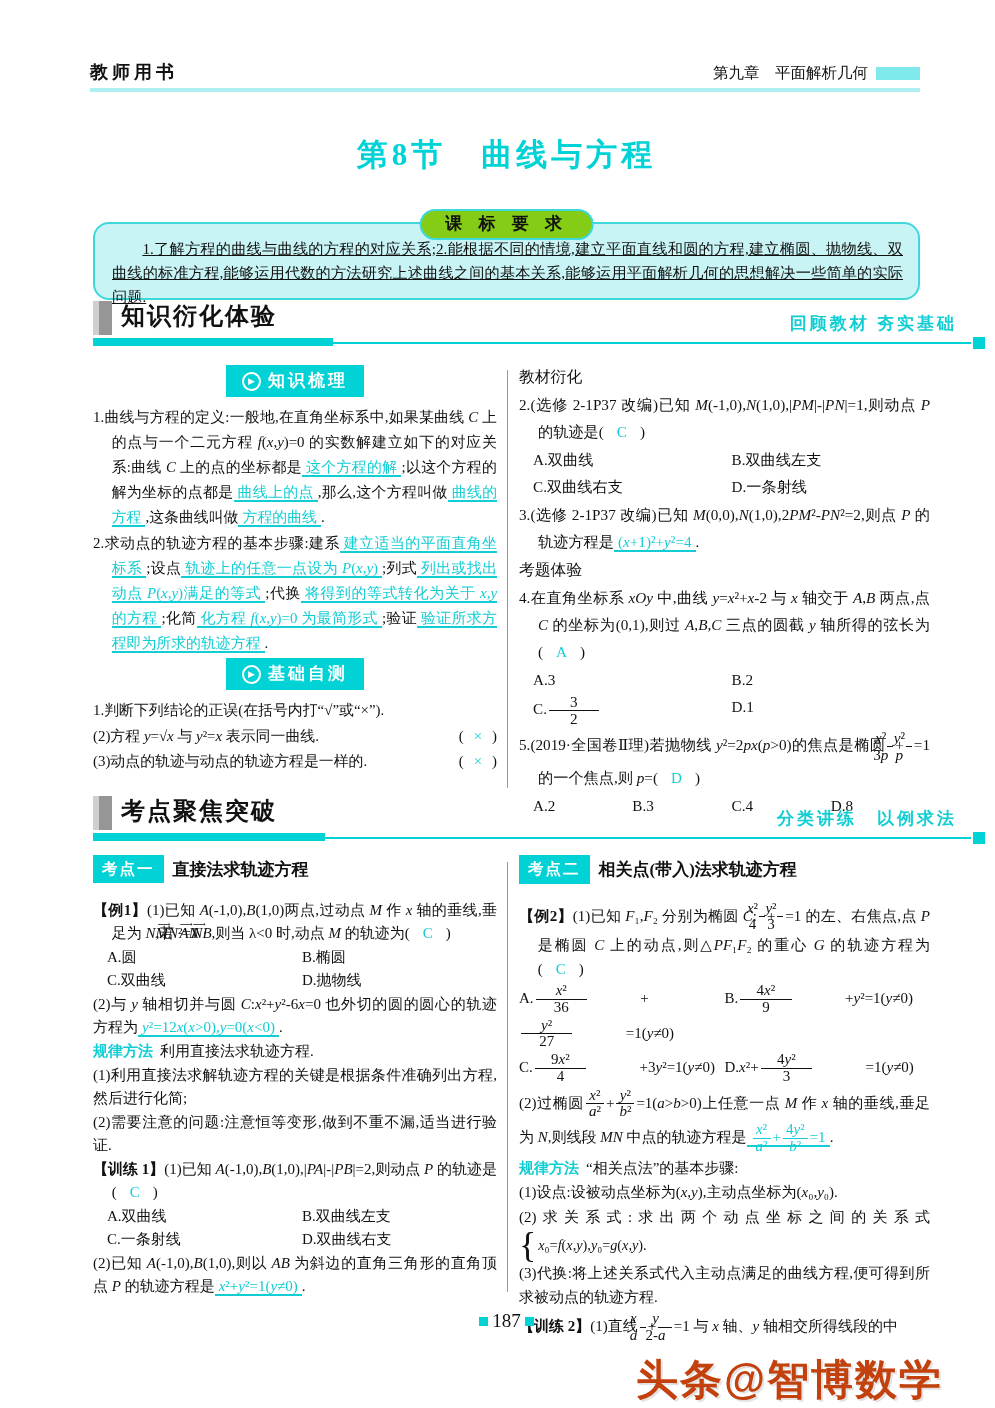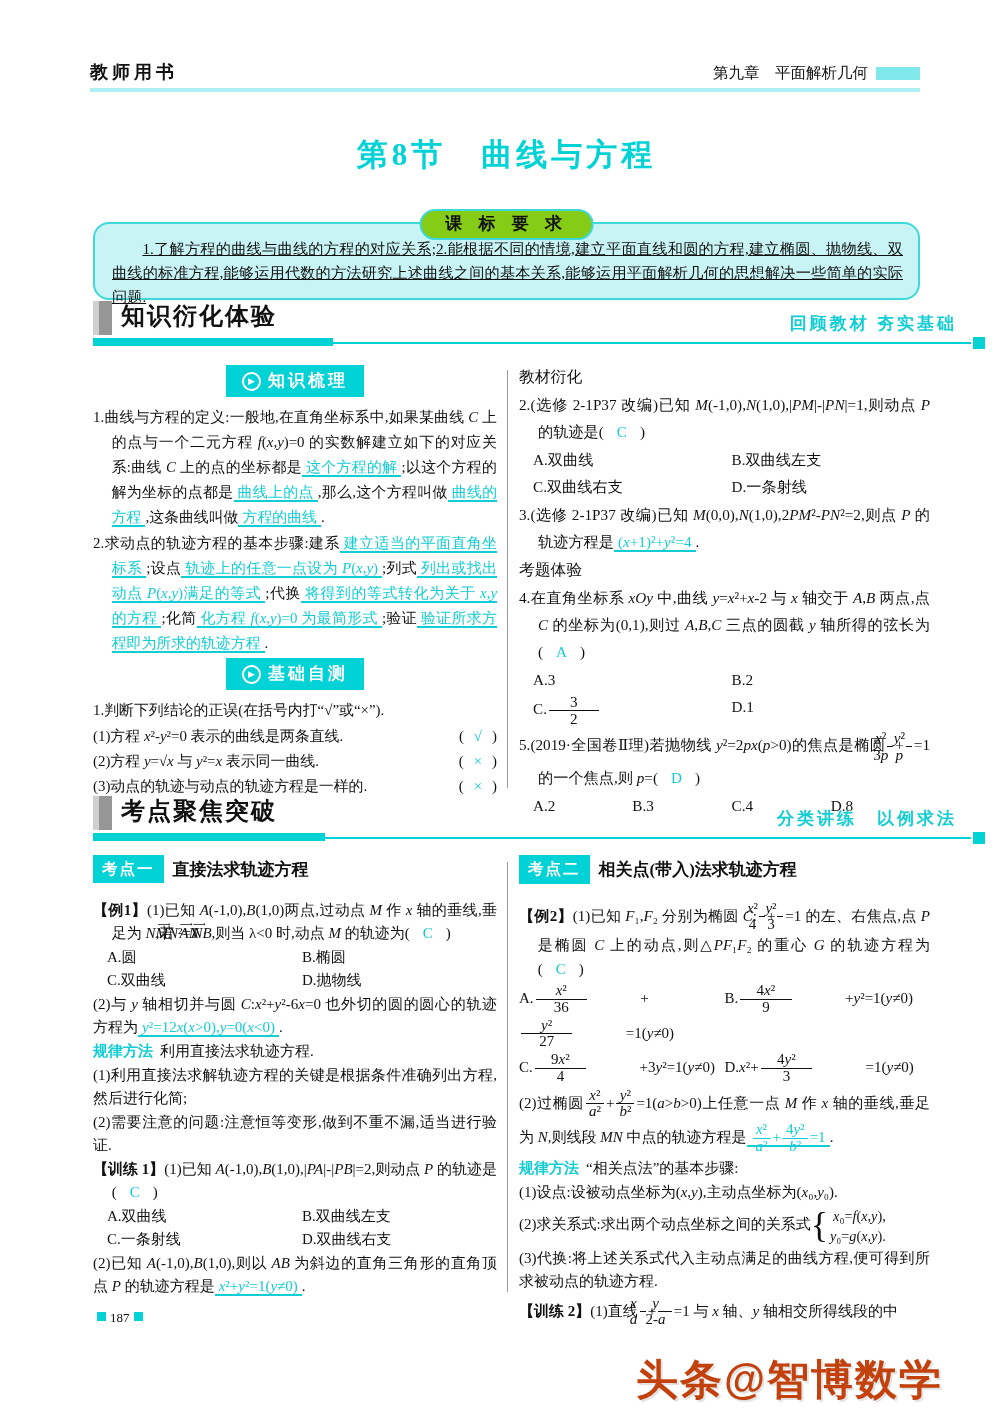--- a/index.html
+++ b/index.html
@@ -84,28 +84,28 @@
   .opts4{display:flex;margin:0 0 1px;}
   .opts4 span{width:25%;box-sizing:border-box;}
   .fr{display:inline-block;vertical-align:middle;text-align:center;line-height:1.05;margin:1px 2px;}
   .fr .nu{display:block;border-bottom:1px solid #111;padding:0 3px;}
   .fr .de{display:block;padding:0 3px;}
   .fill .fr .nu{border-bottom-color:var(--cyt);}
   .vec{position:relative;display:inline-block;}
   .vec::before{content:"⟶";position:absolute;top:-0.95em;left:50%;transform:translateX(-50%);font-size:0.6em;font-style:normal;}
   .sys{display:inline-flex;align-items:center;vertical-align:middle;}
   .sys .brace{font-size:36px;font-weight:400;line-height:0.9;margin-right:2px;}
-  .sys .rows{display:inline-flex;flex-direction:column;font-size:0.95em;line-height:20px;text-align:right;}
+  .sys .rows{display:inline-flex;flex-direction:row;font-size:0.95em;line-height:20px;text-align:center;}
   .kp{display:flex;align-items:center;gap:9px;margin:0 0 16px;font-weight:bold;font-size:17px;}
   .kp .badge{background:var(--cy);color:#fff;font-size:15.5px;padding:2px 9px 3px;letter-spacing:2px;}
   .jrow{display:flex;justify-content:space-between;}
   .jrow .jt{flex:1;}
   .jrow .jm{white-space:nowrap;}
   
-  .pageno{position:absolute;top:1310px;left:93px;width:827px;text-align:left;font-size:13px;}
+  .pageno{position:absolute;top:1310px;left:93px;width:827px;text-align:center;font-size:19px;}
   .pn-sq{display:inline-block;width:9px;height:9px;background:var(--cy);margin:0 4px;vertical-align:1px;}
   .wm{
     position:absolute;right:52px;top:1352px;
     font-family:"Liberation Sans","DejaVu Sans",sans-serif;
     font-weight:bold;font-size:42px;color:#c2410c;letter-spacing:2px;
     text-shadow:2px 2px 0 #e3e3e3;
   }
 </style>
 </head>
 <body>
@@ -135,24 +135,20 @@
 </div>
 
 <div class="vdiv vdiv1"></div>
 
 <div class="col col-1l">
   <div class="btn"><span class="play">▶</span><span>知识梳理</span></div>
   <p class="hang">1.曲线与方程的定义:一般地,在直角坐标系中,如果某曲线 <i>C</i> 上的点与一个二元方程 <i>f</i>(<i>x</i>,<i>y</i>)=0 的实数解建立如下的对应关系:曲线 <i>C</i> 上的点的坐标都是<span class="fill">这个方程的解</span>;以这个方程的解为坐标的点都是<span class="fill">曲线上的点</span>,那么,这个方程叫做<span class="fill">曲线的方程</span>,这条曲线叫做<span class="fill">方程的曲线</span>.</p>
   <p class="hang">2.求动点的轨迹方程的基本步骤:建系<span class="fill">建立适当的平面直角坐标系</span>;设点<span class="fill">轨迹上的任意一点设为 <i>P</i>(<i>x</i>,<i>y</i>)</span>;列式<span class="fill">列出或找出动点 <i>P</i>(<i>x</i>,<i>y</i>)满足的等式</span>;代换<span class="fill">将得到的等式转化为关于 <i>x</i>,<i>y</i> 的方程</span>;化简<span class="fill">化方程 <i>f</i>(<i>x</i>,<i>y</i>)=0 为最简形式</span>;验证<span class="fill">验证所求方程即为所求的轨迹方程</span>.</p>
   <div class="btn"><span class="play">▶</span><span>基础自测</span></div>
   <p>1.判断下列结论的正误(在括号内打“√”或“×”).</p>
-  <div class="jrow">
-    <span class="jt">(1)方程 <i>x</i>²-<i>y</i>²=0 表示的曲线是两条直线.</span>
-    <span class="jm">(<span class="mk">√</span>)</span>
-  </div>
   <div class="jrow">
     <span class="jt">(2)方程 <i>y</i>=√<i>x</i> 与 <i>y</i>²=<i>x</i> 表示同一曲线.</span>
     <span class="jm">(<span class="mk">×</span>)</span>
   </div>
   <div class="jrow">
     <span class="jt">(3)动点的轨迹与动点的轨迹方程是一样的.</span>
     <span class="jm">(<span class="mk">×</span>)</span>
   </div>
 </div>
 

